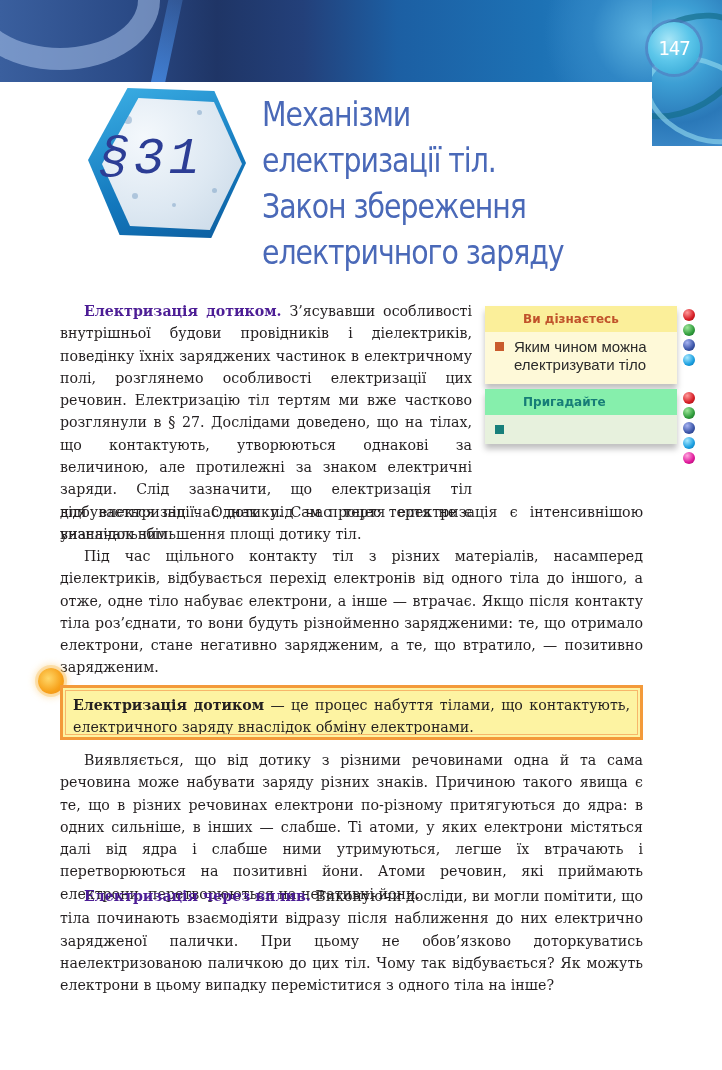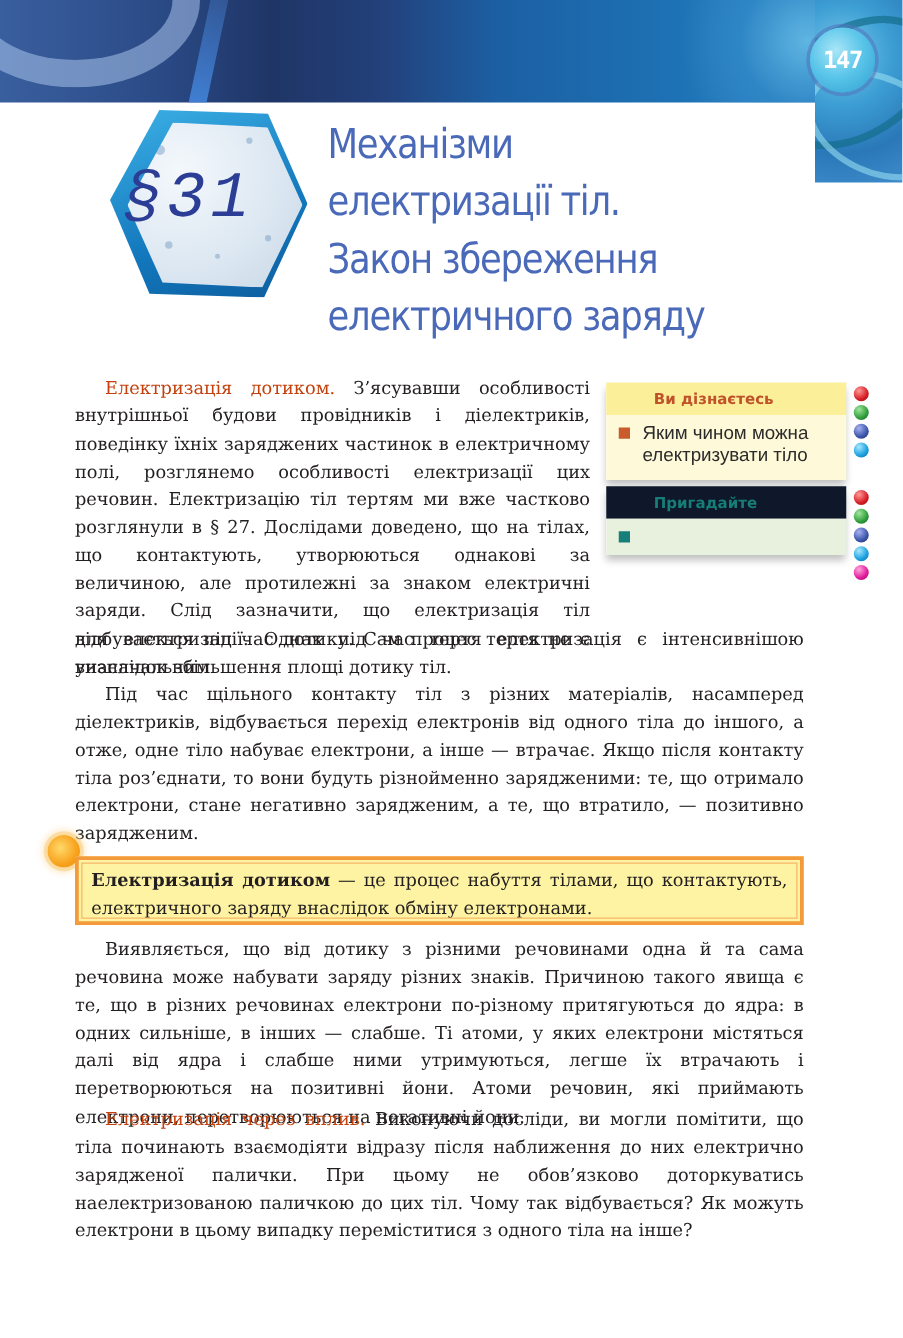--- a/index.html
+++ b/index.html
@@ -36,21 +36,21 @@
     border: 5px solid rgba(150,220,240,0.6); border-radius: 50%; transform: rotate(25deg);
   }
   .banner-art-right {
     position: absolute; left: 520px; top: 0; width: 140px; height: 82px;
     background: radial-gradient(circle at 90% 40%, #5fb6e2 0%, #2f86c5 40%, rgba(29,114,181,0) 75%);
   }
   .page-number {
     position: absolute; left: 648px; top: 22px; width: 52px; height: 52px; border-radius: 50%;
     background: radial-gradient(circle at 40% 35%, #a8e6f7 0%, #5cc6ea 45%, #2c9fd0 100%);
     box-shadow: 0 0 0 3px rgba(80,120,190,0.6);
-    color: #ffffff; font-family: "DejaVu Sans Mono", monospace; font-weight: bold; font-size: 19px;
+    color: #ffffff; font-family: "DejaVu Sans Mono", monospace; font-weight: normal; font-size: 19px;
     display: flex; align-items: center; justify-content: center; letter-spacing: -1px; z-index: 3;
   }
 
   
   .hex-wrap { position: absolute; left: 88px; top: 88px; width: 160px; height: 158px; }
   .hex-back {
     position: absolute; left: 0; top: 0; width: 158px; height: 150px;
     clip-path: polygon(25% 0, 80% 2%, 100% 50%, 78% 100%, 20% 98%, 0 48%);
     background: linear-gradient(160deg, #3db1e6 0%, #1378bd 60%, #0d5d9e 100%);
   }
@@ -68,35 +68,35 @@
 
   .title {
     position: absolute; left: 262px; top: 92px; width: 400px;
     font-family: "DejaVu Sans", sans-serif; font-size: 33px; line-height: 46px;
     color: #4a69b8; letter-spacing: -1.2px; font-weight: normal;
     transform: scaleX(0.86); transform-origin: left top;
   }
 
   
   .p { position: absolute; font-size: 14.2px; line-height: 22.3px; color: #231f20; text-align: justify; }
-  .p .lead { color: #c2410c; font-weight: normal; }
+  .p .lead { color: #4c1d95; font-weight: bold; }
   .indent { text-indent: 24px; }
 
   
   .sidebox { position: absolute; left: 485px; width: 192px; box-shadow: 0 5px 6px rgba(0,0,0,0.25); }
   .sidebox .head {
     height: 26px; font-family: "DejaVu Sans", sans-serif; font-weight: bold; font-size: 12px;
     display: flex; align-items: center; padding-left: 38px;
   }
   .sidebox .body { padding: 6px 8px 10px 8px; font-family: "Liberation Sans", sans-serif; font-size: 15px; line-height: 18px; color: #2b2b2b; display: flex; }
   .sidebox .bullet { width: 9px; height: 9px; margin: 4px 10px 0 2px; flex: 0 0 auto; }
   .box-learn .head { background: #fbef9a; color: #c0522a; }
   .box-learn .body { background: #fef9d8; }
   .box-learn .bullet { background: #c95b2c; }
-  .box-recall .head { background: #0f172a; color: #167d77; }
+  .box-recall .head { background: #86efac; color: #167d77; }
   .box-recall .body { background: #e7f1dd; }
   .box-recall .bullet { background: #177f7a; }
 
   .beads { position: absolute; left: 683px; display: flex; flex-direction: column; gap: 3px; }
   .bead { width: 12px; height: 12px; border-radius: 50%; }
   .bead.red { background: radial-gradient(circle at 35% 30%, #ff9a9a, #d61d25 60%, #8d0e12); }
   .bead.green { background: radial-gradient(circle at 35% 30%, #9ee79a, #2f9c3b 60%, #186024); }
   .bead.blue { background: radial-gradient(circle at 35% 30%, #a6b3f2, #3b55a8 60%, #1f2f6d); }
   .bead.cyan { background: radial-gradient(circle at 35% 30%, #a8e8ff, #1a9fe0 60%, #0a6aa3); }
   .bead.magenta { background: radial-gradient(circle at 35% 30%, #ffa6de, #e0189a 60%, #920c62); }

